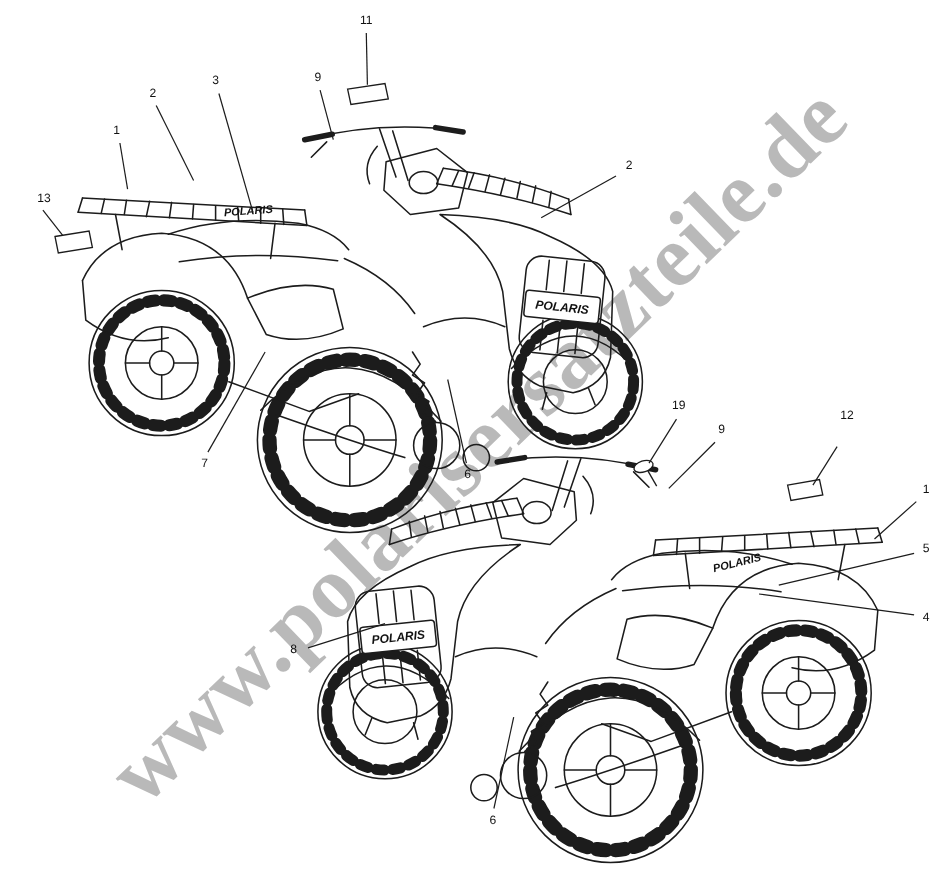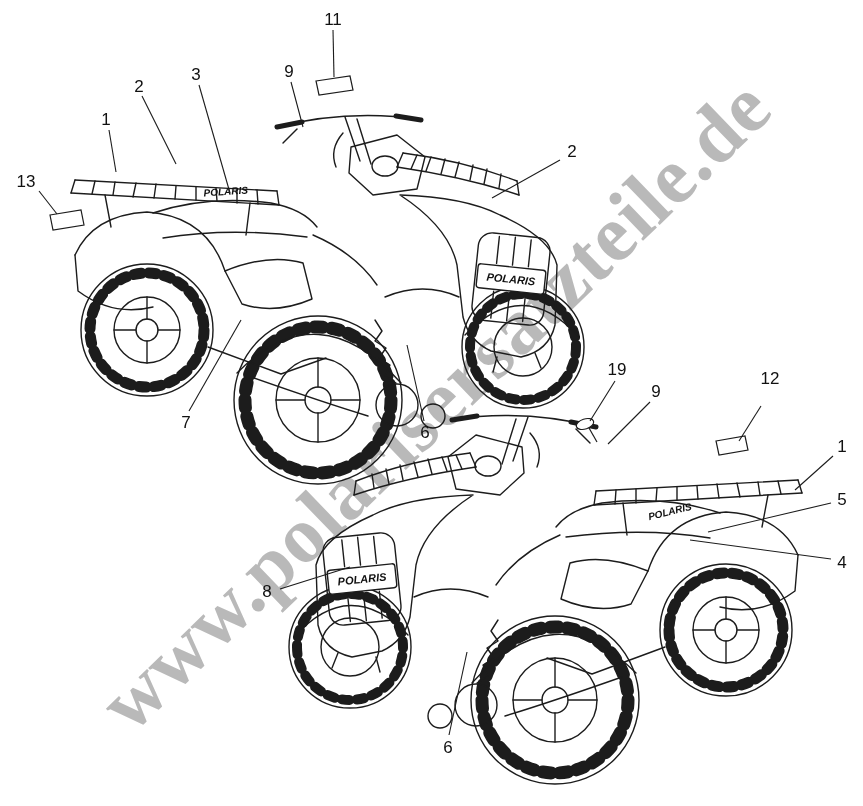--- a/index.html
+++ b/index.html
@@ -14,21 +14,21 @@
     font-size:80px;letter-spacing:1px;white-space:nowrap;
     color:rgba(128,128,128,0.55);z-index:1;user-select:none;
   }
   svg.diagram{position:absolute;left:0;top:0;z-index:2;}
   .copyright{
     position:absolute;left:627px;top:246px;z-index:3;
     font-size:17px;color:#1a1a1a;white-space:nowrap;
   }
   .callout{
     position:absolute;z-index:4;transform:translate(-50%,-50%);
-    font-size:17px;color:#111;line-height:1;white-space:nowrap;
+    font-size:11px;color:#111;line-height:1;white-space:nowrap;
   }
 </style>
 </head>
 <body>
 
 <div class="canvas">
 
   <div class="watermark">www.polarisersatzteile.de</div>
 
   <svg class="diagram" width="863" height="806" viewBox="0 0 863 806">
@@ -171,21 +171,21 @@
       <line x1="449" y1="735" x2="467" y2="652"></line>
     </g>
   </svg>
 
 
   <div class="callout" style="left:333px;top:19px">11</div>
   <div class="callout" style="left:139px;top:86px">2</div>
   <div class="callout" style="left:196px;top:74px">3</div>
   <div class="callout" style="left:289px;top:71px">9</div>
   <div class="callout" style="left:106px;top:119px">1</div>
-  <div class="callout" style="left:26px;top:181px">13</div>
+  <div class="callout" style="left:40px;top:181px">13</div>
   <div class="callout" style="left:572px;top:151px">2</div>
   <div class="callout" style="left:186px;top:422px">7</div>
   <div class="callout" style="left:425px;top:432px">6</div>
   <div class="callout" style="left:617px;top:369px">19</div>
   <div class="callout" style="left:656px;top:391px">9</div>
   <div class="callout" style="left:770px;top:378px">12</div>
   <div class="callout" style="left:842px;top:446px">1</div>
   <div class="callout" style="left:842px;top:499px">5</div>
   <div class="callout" style="left:842px;top:562px">4</div>
   <div class="callout" style="left:267px;top:591px">8</div>

